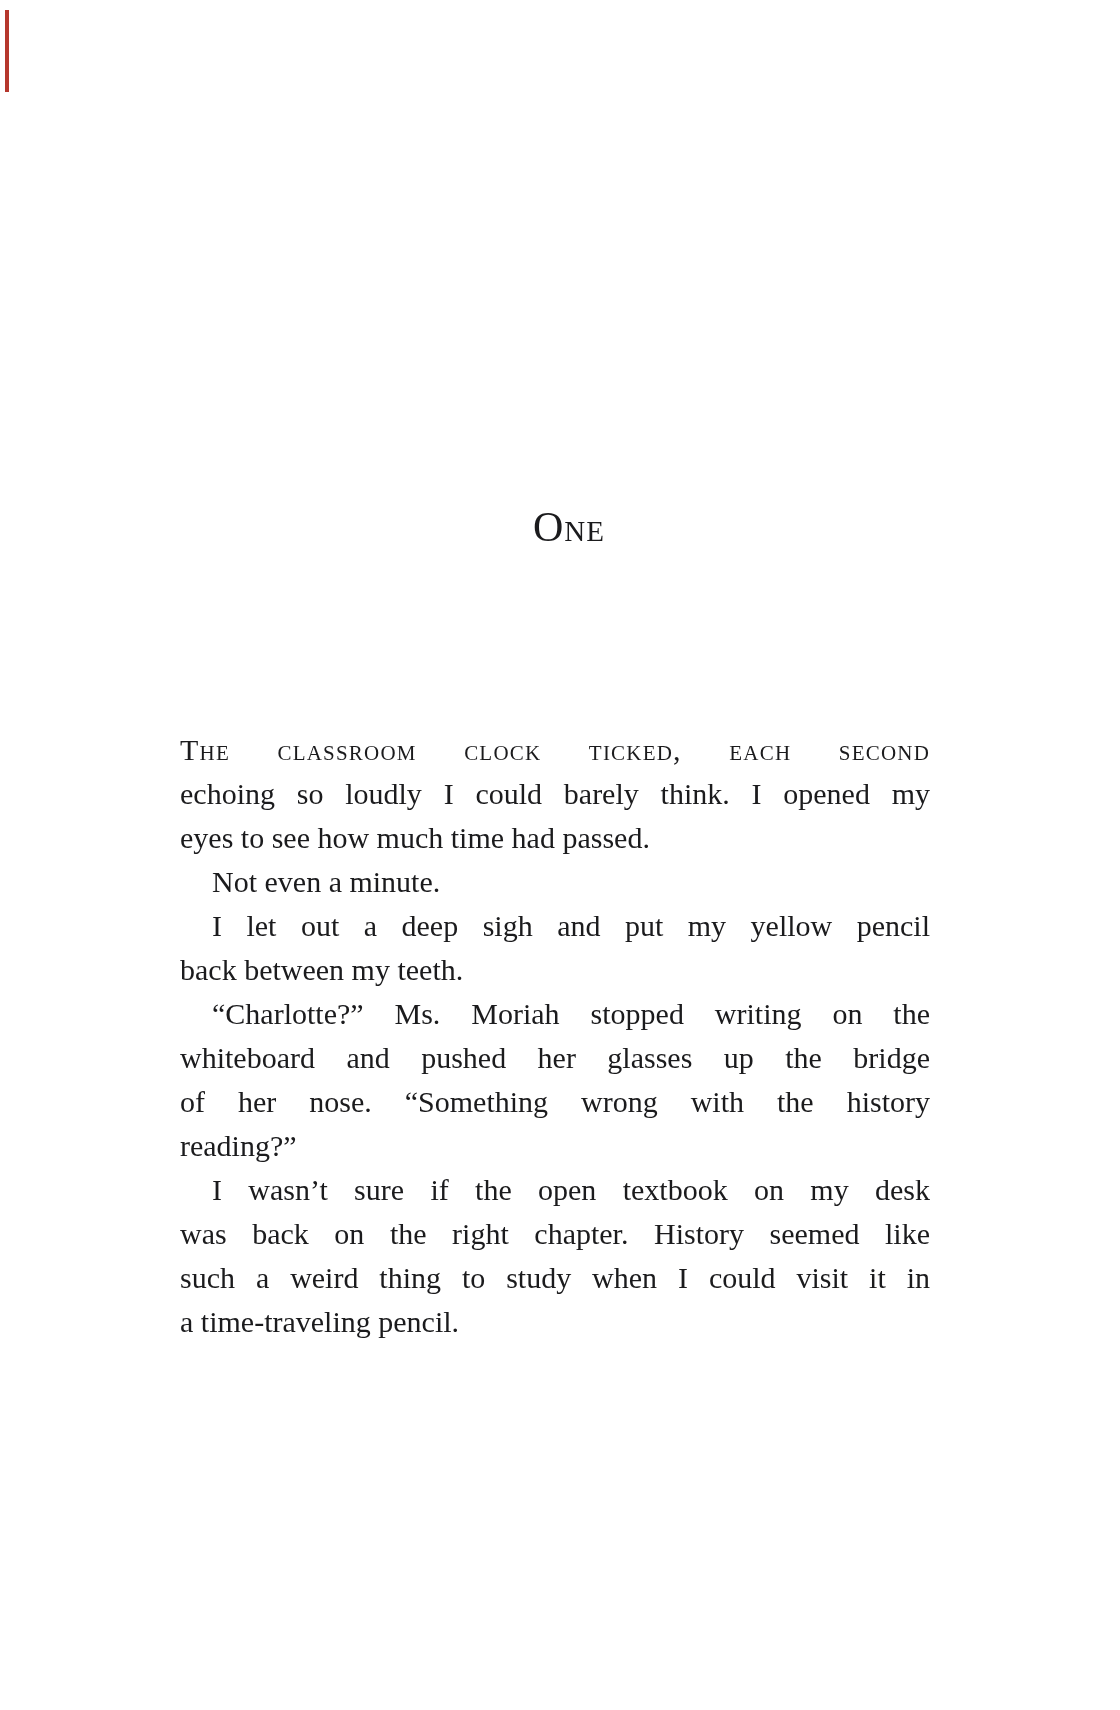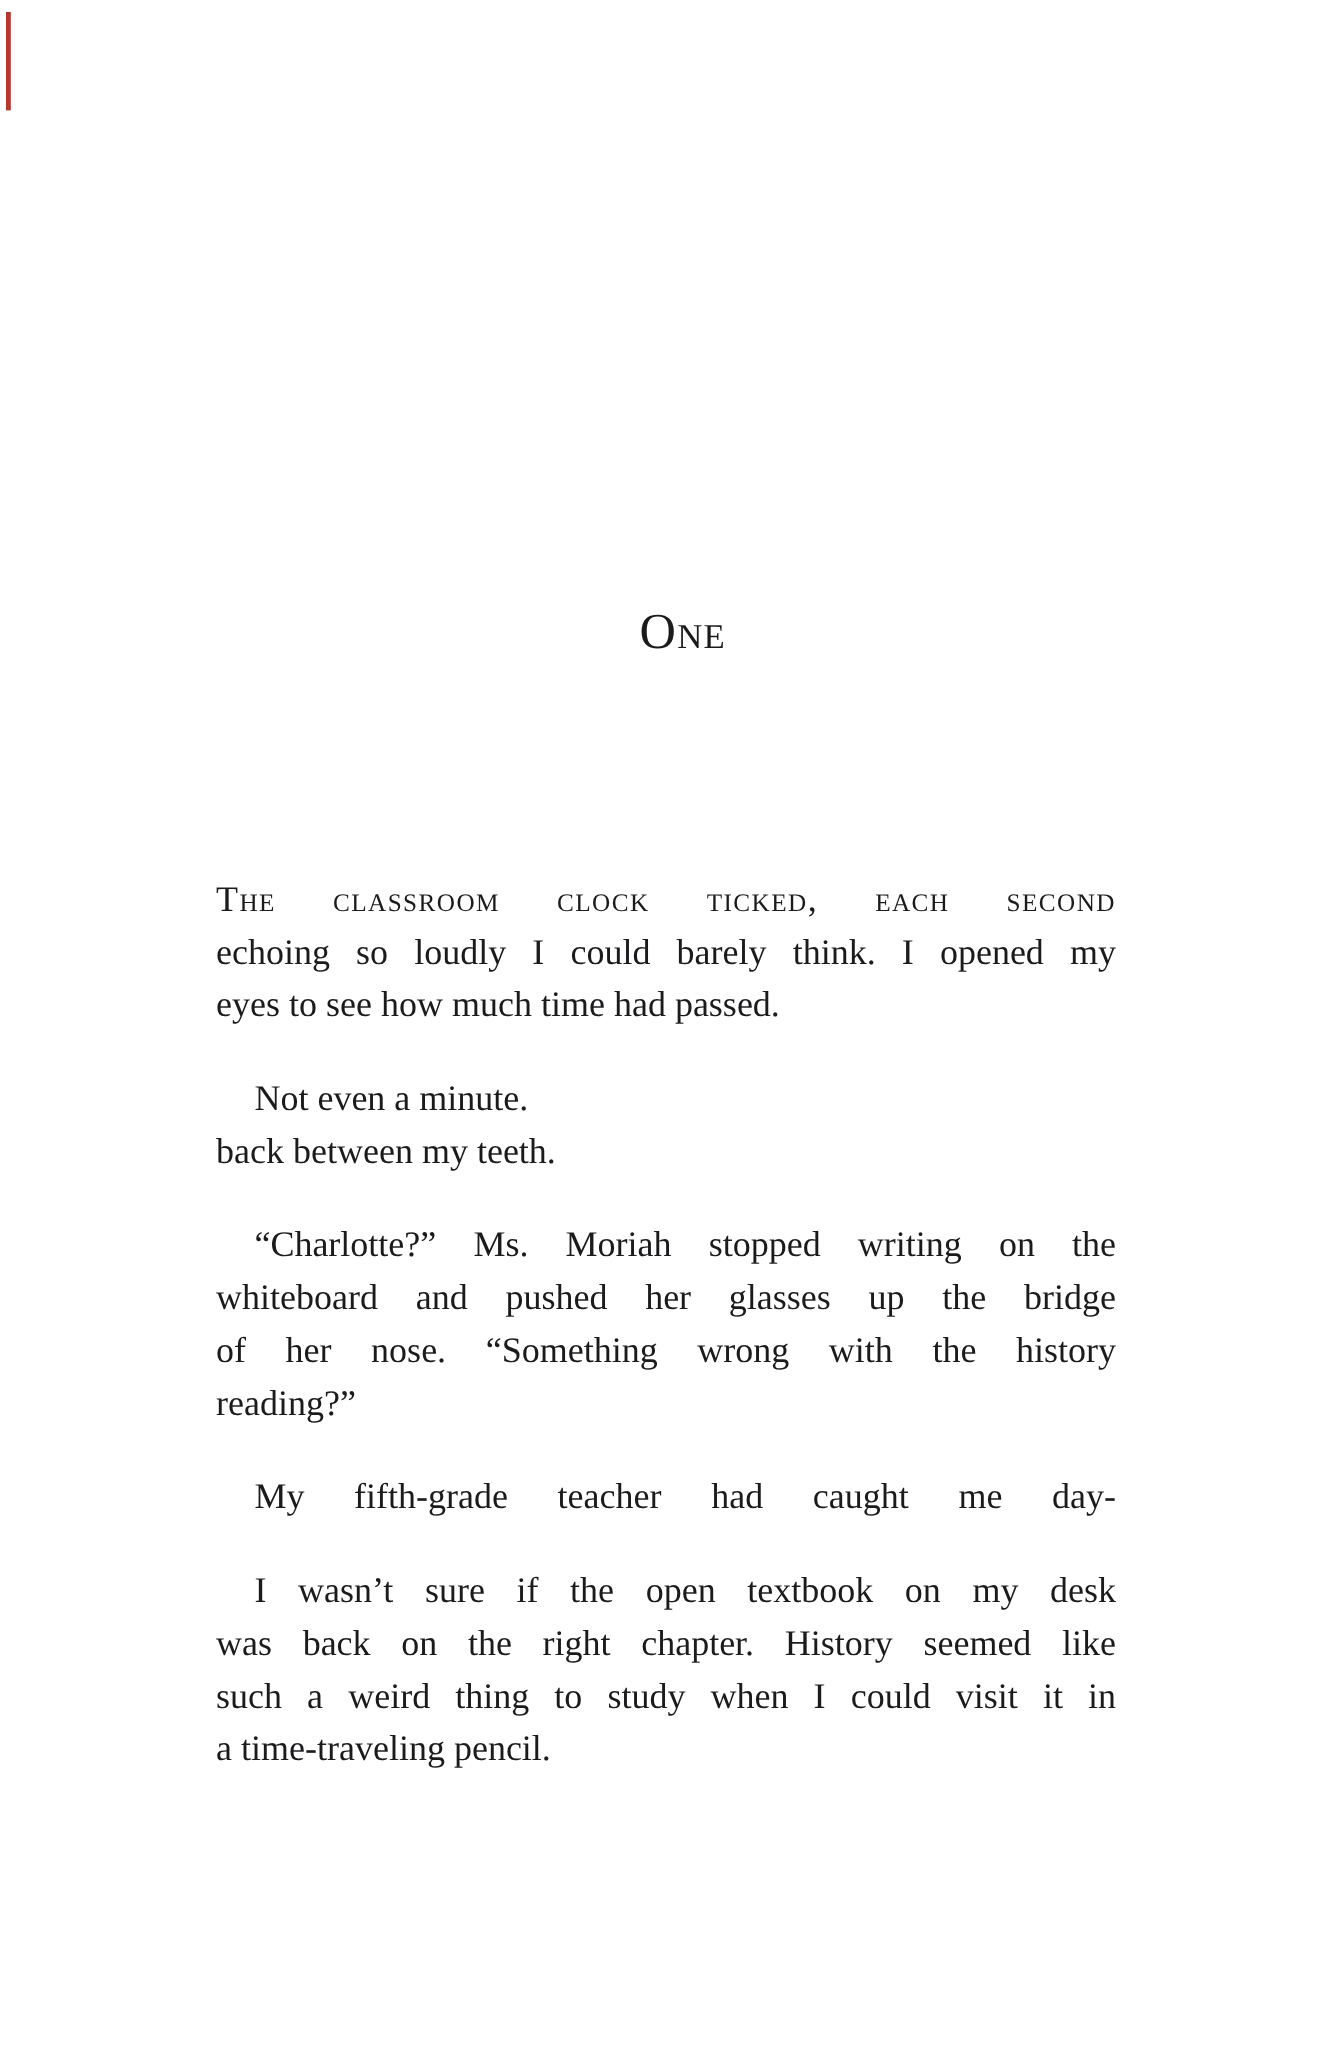--- a/index.html
+++ b/index.html
@@ -51,42 +51,41 @@
     overflow: visible;
   }
   .line.justify {
     white-space: normal;
     text-align: justify;
     -moz-text-align-last: justify;
     text-align-last: justify;
   }
   .line.indent {
     text-indent: 32px;
-    margin-top: 34px;
   }
   .line.smallcaps {
     font-variant: small-caps;
     letter-spacing: 1.2px;
   }
 </style>
 </head>
 <body>
 
 <div class="page">
   <div class="edge-mark"></div>
   <div class="chapter-heading">One</div>
   <div class="body-text">
       <div class="line justify smallcaps">The classroom clock ticked, each second</div>
       <div class="line justify">echoing so loudly I could barely think. I opened my</div>
       <div class="line">eyes to see how much time had passed.</div>
       <div class="line indent">Not even a minute.</div>
+      <div class="line justify indent">I let out a deep sigh and put my yellow pencil</div>
       <div class="line">back between my teeth.</div>
       <div class="line justify indent">“Charlotte?” Ms. Moriah stopped writing on the</div>
       <div class="line justify">whiteboard and pushed her glasses up the bridge</div>
       <div class="line justify">of her nose. “Something wrong with the history</div>
       <div class="line">reading?”</div>
-      <div class="line justify indent">My fifth-grade teacher had caught me day-</div>
       <div class="line justify indent">I wasn’t sure if the open textbook on my desk</div>
       <div class="line justify">was back on the right chapter. History seemed like</div>
       <div class="line justify">such a weird thing to study when I could visit it in</div>
       <div class="line">a time-traveling pencil.</div>
     </div>
 </div>
 
 </body></html>

